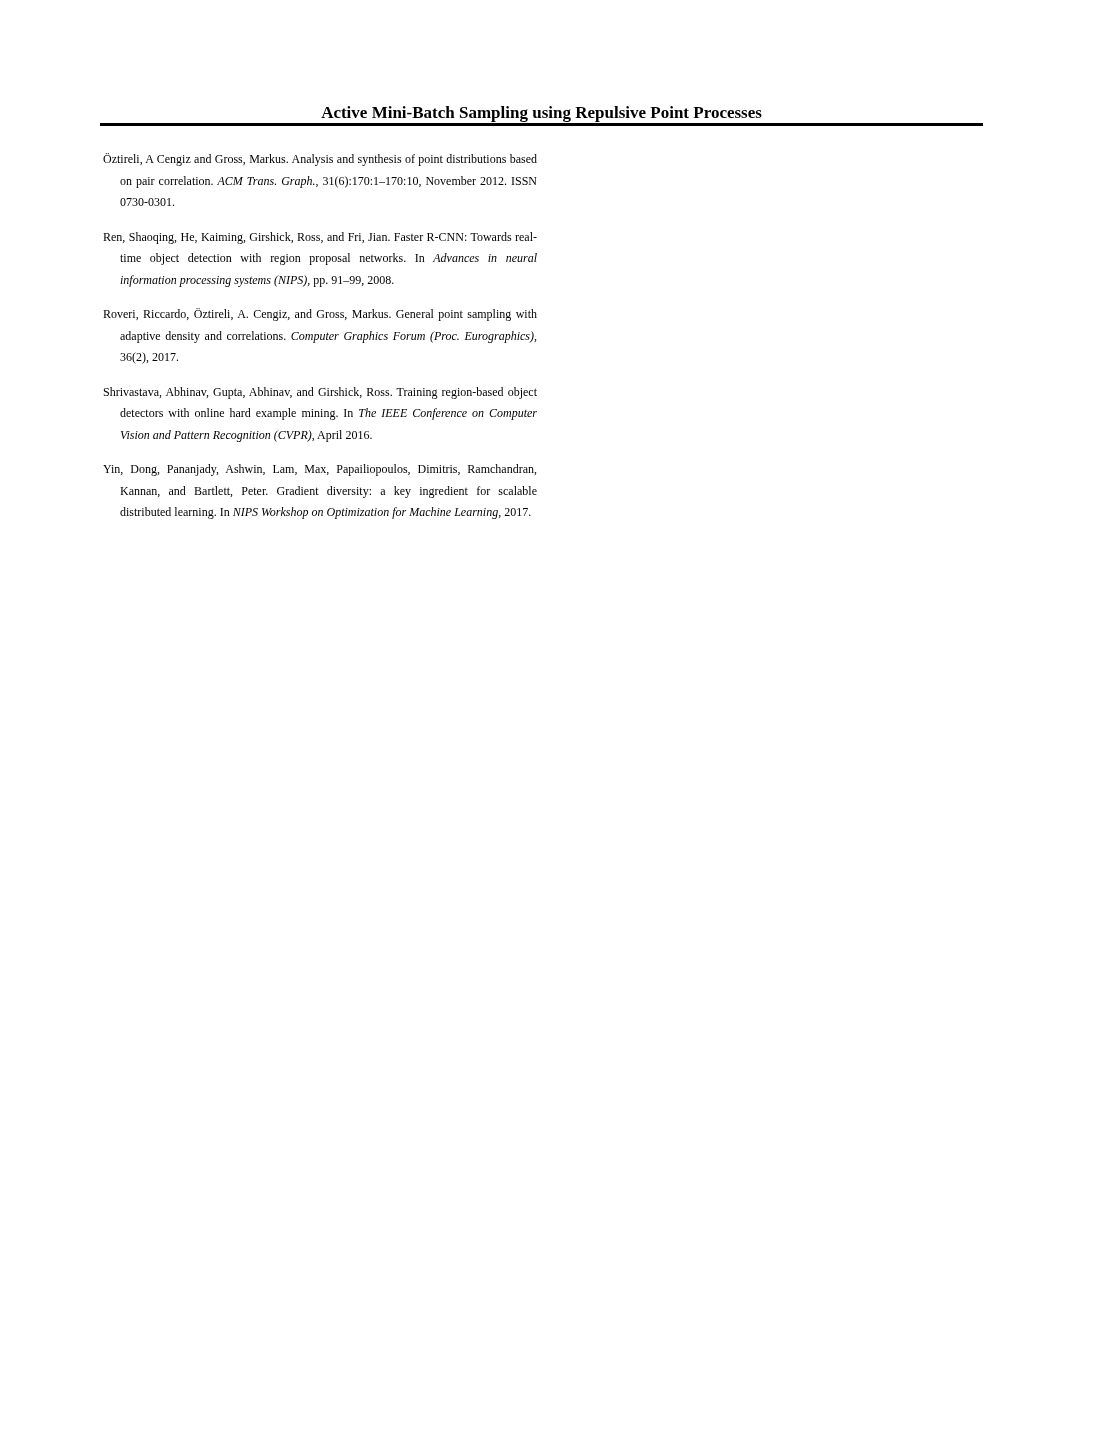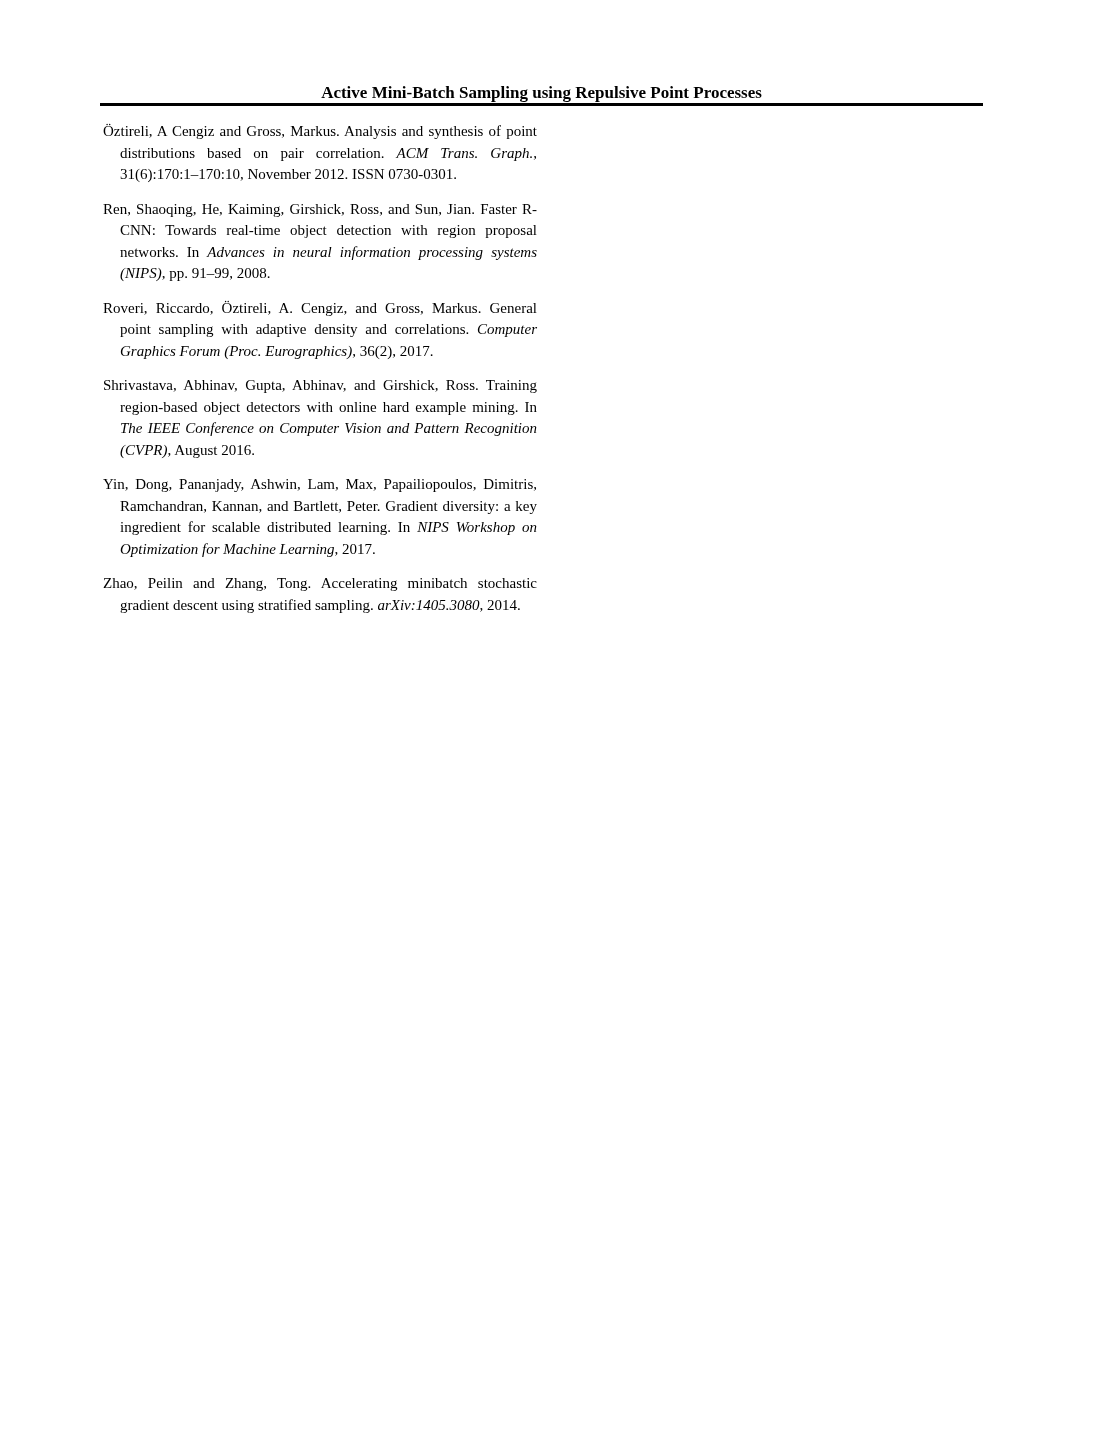--- a/index.html
+++ b/index.html
@@ -8,20 +8,21 @@
     background: #ffffff;
   }
   .page {
     position: relative;
     width: 1113px;
     height: 1192px;
     background: #ffffff;
     color: #000000;
     font-family: "Liberation Serif", "DejaVu Serif", serif;
     overflow: hidden;
+    margin-top: 20px;
   }
   .running-head {
     position: absolute;
     left: 100px;
     top: 0;
     width: 883px;
   }
   .running-head-title {
     position: absolute;
     top: 83px;
@@ -37,23 +38,23 @@
     position: absolute;
     top: 103px;
     left: 0;
     width: 100%;
     height: 2.5px;
     background: #000000;
   }
   .references-column {
     position: absolute;
     left: 103px;
-    top: 121px;
+    top: 129px;
     width: 434px;
-    font-size: 15px;
+    font-size: 12px;
     line-height: 21.5px;
     text-align: justify;
   }
   p.reference {
     margin: 0 0 13px 0;
     padding-left: 17px;
     text-indent: -17px;
   }
   p.reference i {
     font-style: italic;
@@ -63,19 +64,18 @@
 <body>
 
 <div class="page">
   <header class="running-head">
     <div class="running-head-title">Active Mini-Batch Sampling using Repulsive Point Processes</div>
     <div class="head-rule"></div>
   </header>
 
   <main class="references-column" id="references-column">
       <p class="reference"><span>Öztireli, A Cengiz and Gross, Markus. Analysis and synthesis of point distributions based on pair correlation. </span><i>ACM Trans. Graph.</i><span>, 31(6):170:1–170:10, November 2012. ISSN 0730-0301.</span></p>
-      <p class="reference"><span>Ren, Shaoqing, He, Kaiming, Girshick, Ross, and Sun, Jian. Faster R-CNN: Towards real-time object detection with region proposal networks. In </span><i>Advances in neural information processing systems (NIPS)</i><span>, pp. 91–99, 2008.</span></p>
+      <p class="reference"><span>Ren, Shaoqing, He, Kaiming, Girshick, Ross, and Fri, Jian. Faster R-CNN: Towards real-time object detection with region proposal networks. In </span><i>Advances in neural information processing systems (NIPS)</i><span>, pp. 91–99, 2008.</span></p>
       <p class="reference"><span>Roveri, Riccardo, Öztireli, A. Cengiz, and Gross, Markus. General point sampling with adaptive density and correlations. </span><i>Computer Graphics Forum (Proc. Eurographics)</i><span>, 36(2), 2017.</span></p>
-      <p class="reference"><span>Shrivastava, Abhinav, Gupta, Abhinav, and Girshick, Ross. Training region-based object detectors with online hard example mining. In </span><i>The IEEE Conference on Computer Vision and Pattern Recognition (CVPR)</i><span>, August 2016.</span></p>
+      <p class="reference"><span>Shrivastava, Abhinav, Gupta, Abhinav, and Girshick, Ross. Training region-based object detectors with online hard example mining. In </span><i>The IEEE Conference on Computer Vision and Pattern Recognition (CVPR)</i><span>, April 2016.</span></p>
       <p class="reference"><span>Yin, Dong, Pananjady, Ashwin, Lam, Max, Papailiopoulos, Dimitris, Ramchandran, Kannan, and Bartlett, Peter. Gradient diversity: a key ingredient for scalable distributed learning. In </span><i>NIPS Workshop on Optimization for Machine Learning</i><span>, 2017.</span></p>
-      <p class="reference"><span>Zhao, Peilin and Zhang, Tong. Accelerating minibatch stochastic gradient descent using stratified sampling. </span><i>arXiv:1405.3080</i><span>, 2014.</span></p>
     </main>
 </div>
 
 </body></html>

